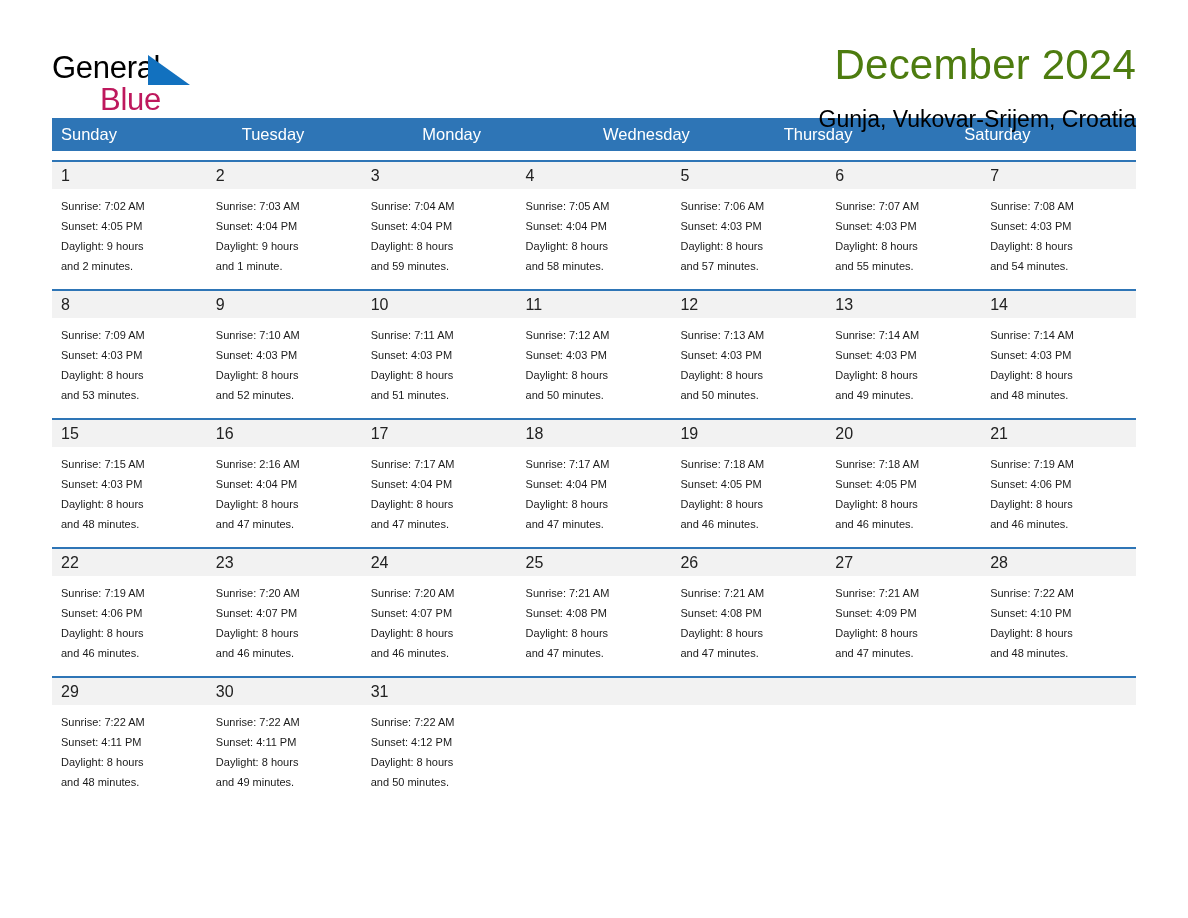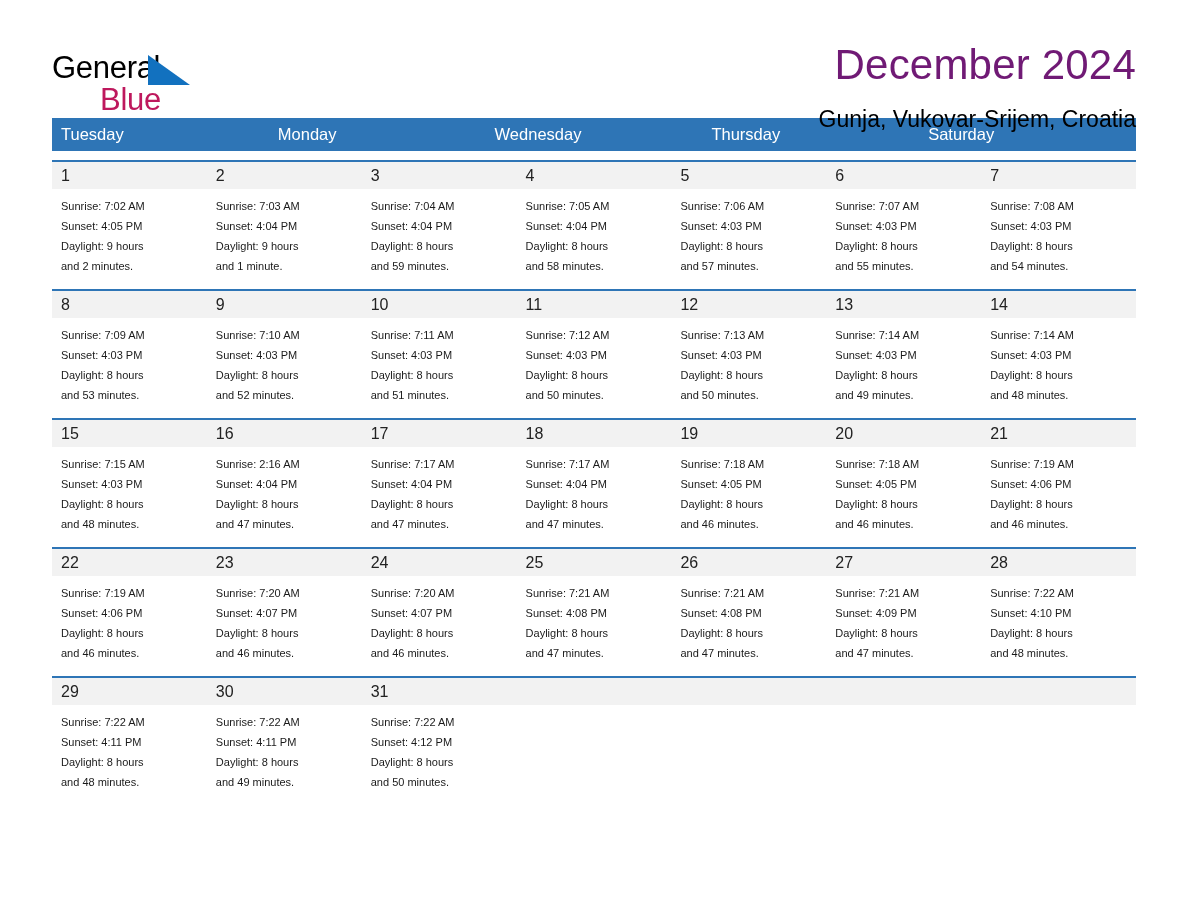--- a/index.html
+++ b/index.html
@@ -62,21 +62,21 @@
     color: #be185d;
     letter-spacing: -0.3px;
     line-height: 1;
   }
   .title-wrap {
     text-align: right;
     flex: 1 1 auto;
   }
   .cal-title {
     font-size: 42px;
-    color: #701a75;
+    color: #4d7c0f;
     line-height: 1;
     font-weight: normal;
     margin: 0;
     letter-spacing: 0.2px;
   }
   .cal-subtitle {
     font-size: 23px;
     color: #000000;
     line-height: 1;
     margin: 22px 0 0 0;
@@ -158,20 +158,21 @@
     <div class="title-wrap">
       <h1 class="cal-title">December 2024</h1>
       <h2 class="cal-subtitle">Gunja, Vukovar-Srijem, Croatia</h2>
     </div>
 
   </div>
 
   <div class="calendar">
 
     <div class="weekdays">
+      <div class="weekday">Sunday</div>
       <div class="weekday">Tuesday</div>
       <div class="weekday">Monday</div>
       <div class="weekday">Wednesday</div>
       <div class="weekday">Thursday</div>
       <div class="weekday">Saturday</div>
     </div>
 
     <div class="week">
       <div class="week-row">
         <div class="daycell">

